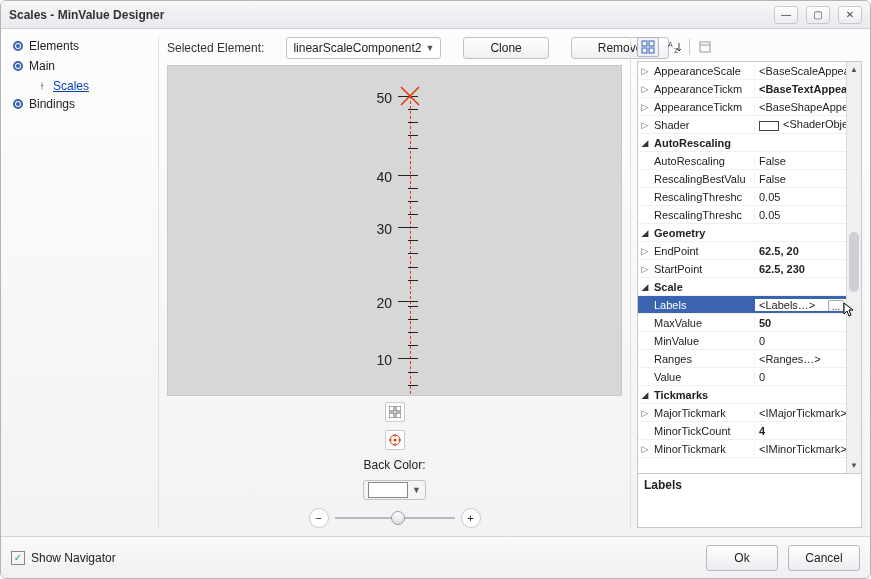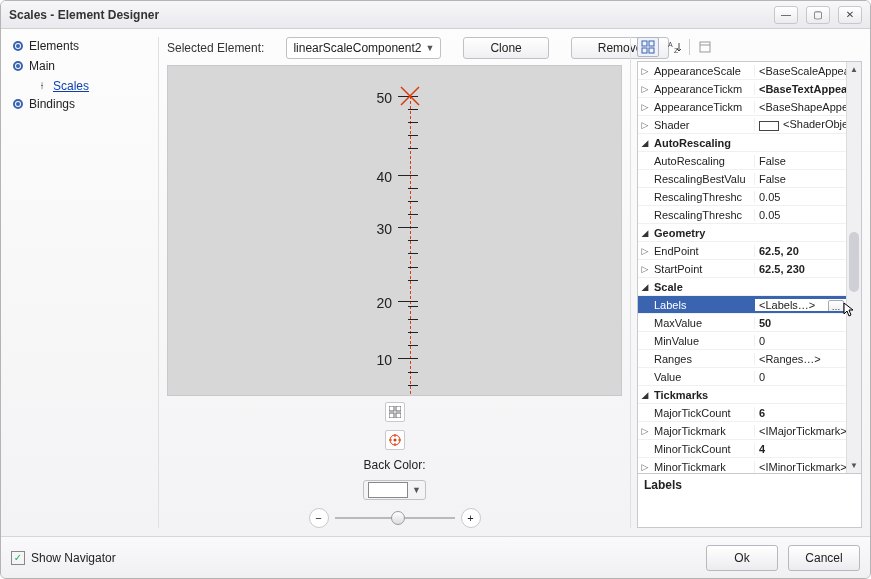--- a/index.html
+++ b/index.html
@@ -304,21 +304,21 @@
     width:20px; height:10px; border:1px solid #444;
     display:inline-block; margin-right:4px; vertical-align:middle;
   }
 </style>
 </head>
 <body>
 
 <div class="window">
 
   <div class="titlebar">
-    <span class="title-text">Scales - Element Designer</span>
+    <span class="title-text">Scales - MinValue Designer</span>
     <div class="titlebar-spacer"></div>
     <div class="win-btn">—</div>
     <div class="win-btn">▢</div>
     <div class="win-btn">✕</div>
   </div>
 
   <div class="content">
 
     <div class="nav-panel">
       <div class="nav-item">
@@ -558,25 +558,20 @@
             <div class="pg-row">
               <div class="pg-gutter"></div>
               <div class="pg-name">Value</div>
               <div class="pg-val"><span>0</span></div>
             </div>
             <div class="pg-row cat">
               <div class="pg-gutter">◢</div>
               <div class="pg-name">Tickmarks</div>
               <div class="pg-val"><span></span></div>
             </div>
-            <div class="pg-row bold">
-              <div class="pg-gutter"></div>
-              <div class="pg-name">MajorTickCount</div>
-              <div class="pg-val"><span>6</span></div>
-            </div>
             <div class="pg-row">
               <div class="pg-gutter">▷</div>
               <div class="pg-name">MajorTickmark</div>
               <div class="pg-val"><span>&lt;IMajorTickmark&gt;</span></div>
             </div>
             <div class="pg-row bold">
               <div class="pg-gutter"></div>
               <div class="pg-name">MinorTickCount</div>
               <div class="pg-val"><span>4</span></div>
             </div>

